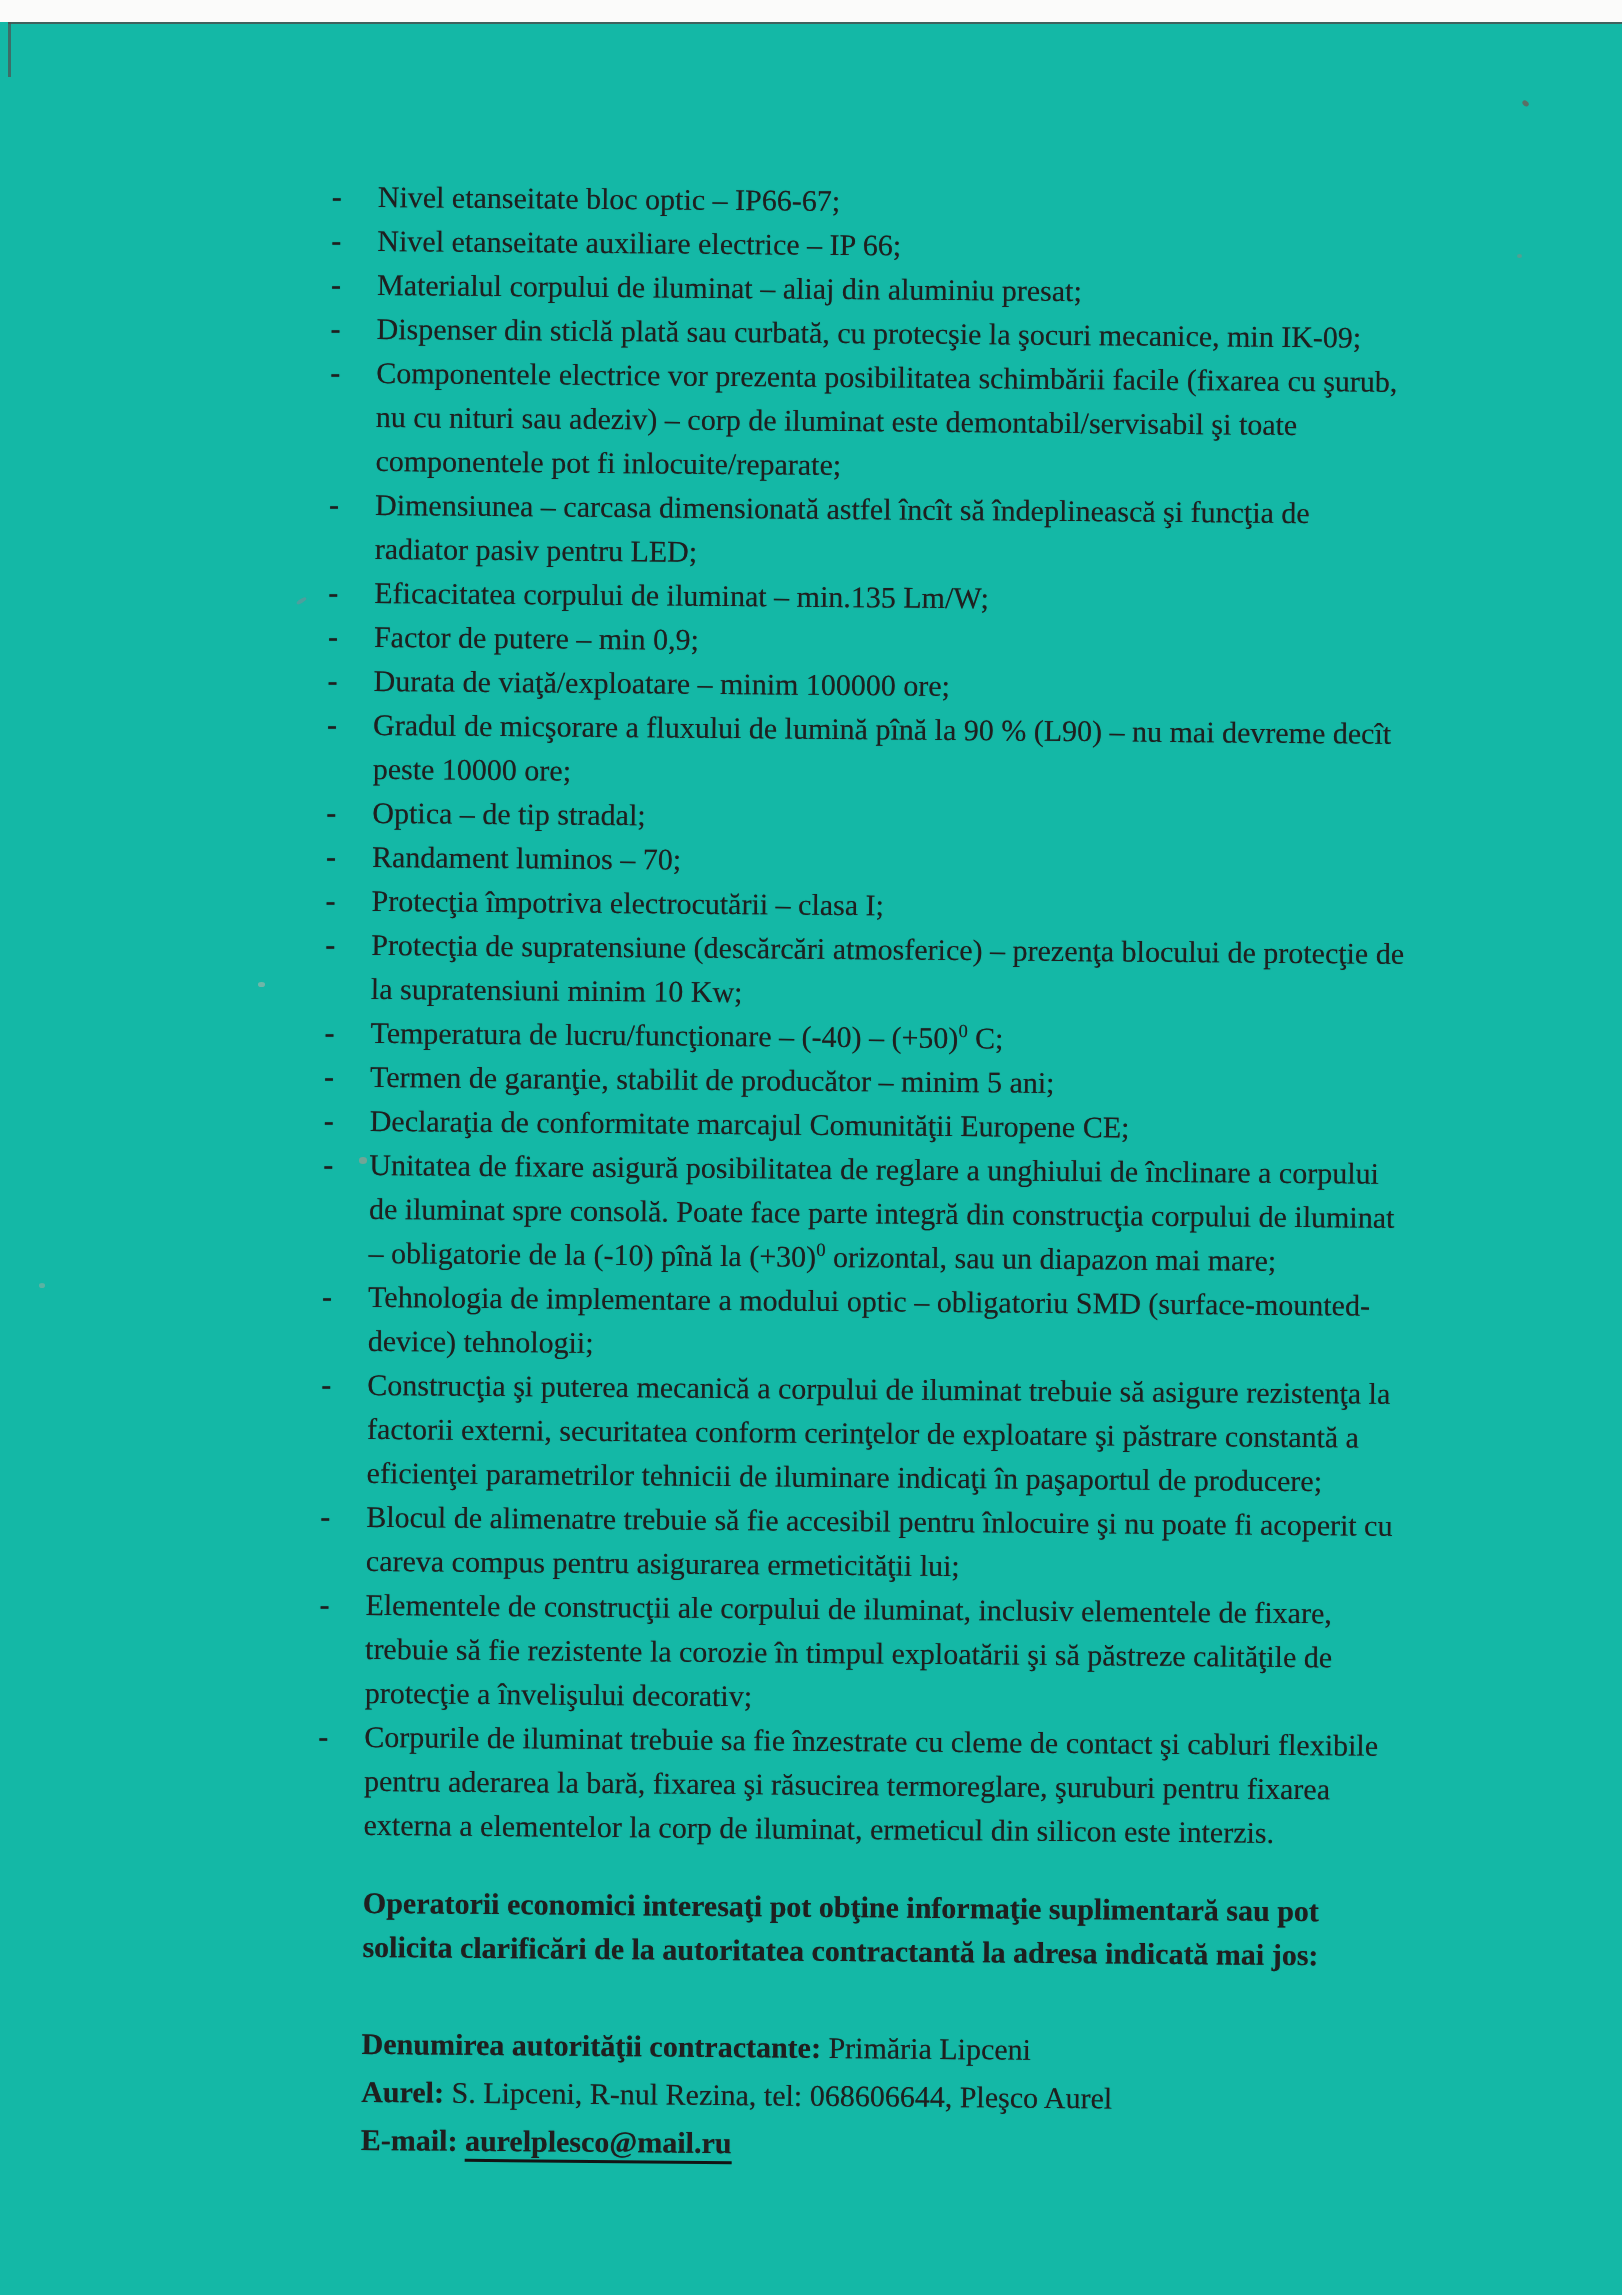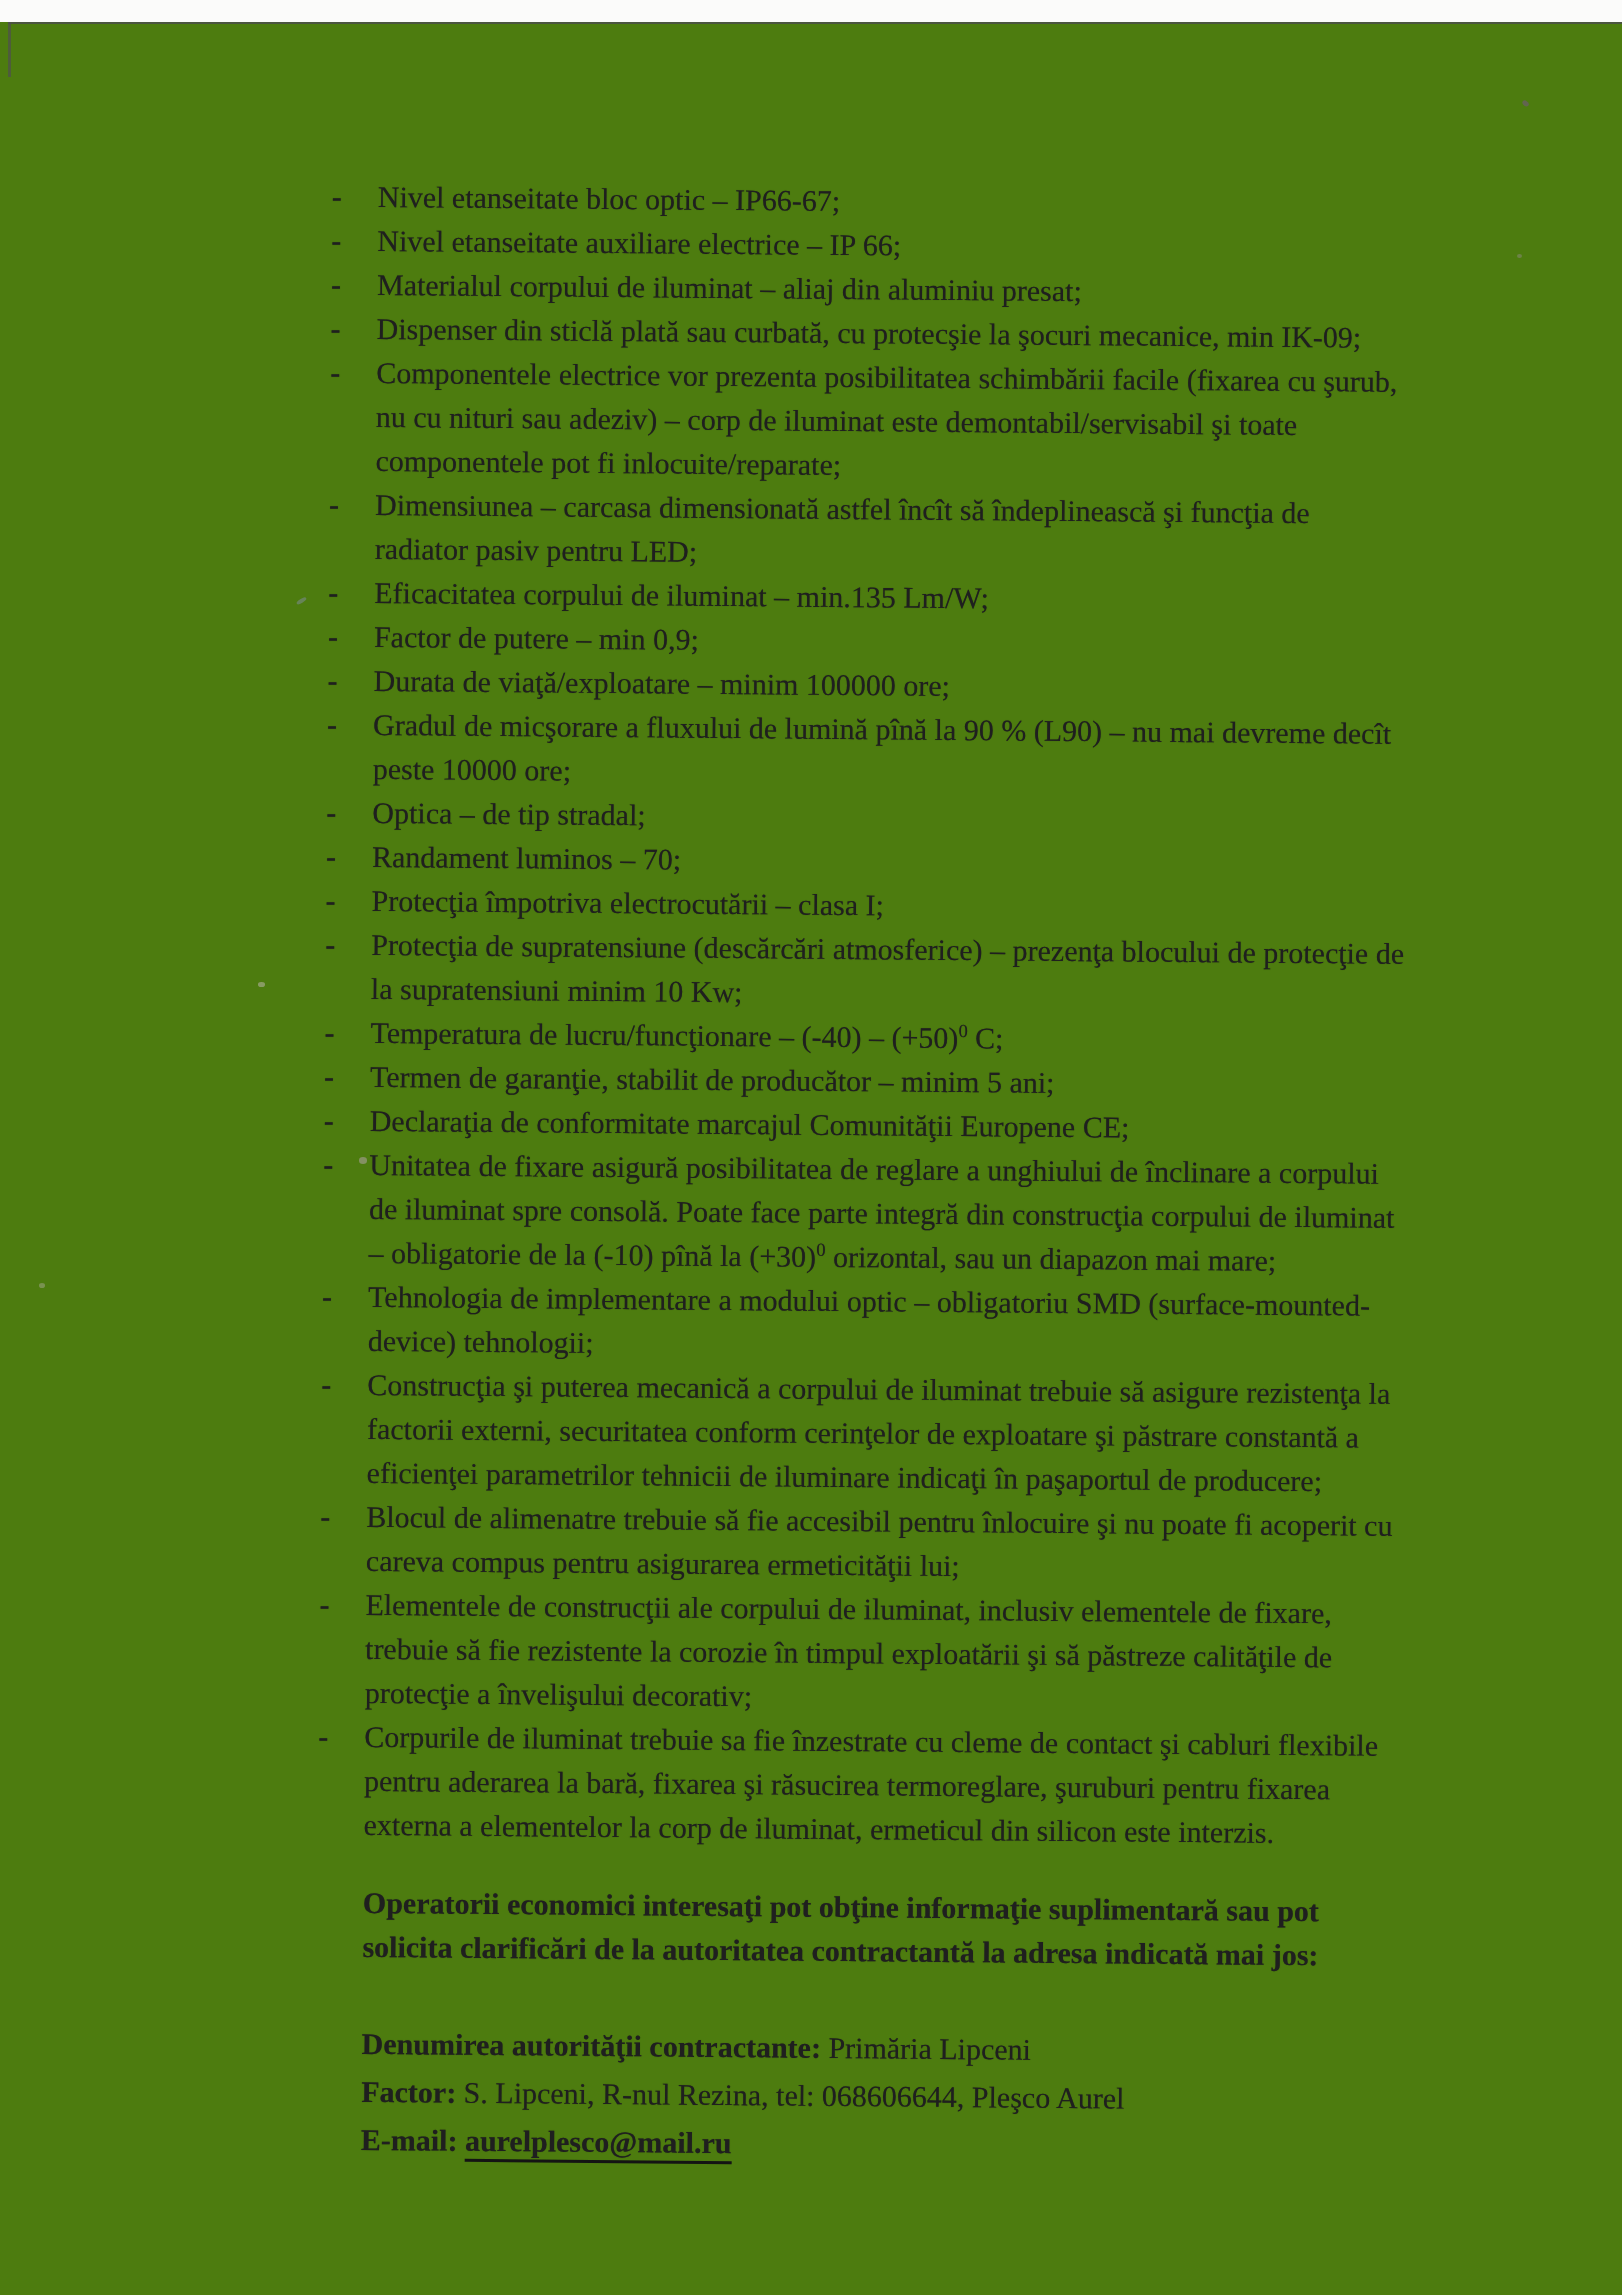--- a/index.html
+++ b/index.html
@@ -1,19 +1,19 @@
 <!DOCTYPE html>
 <html style="font-size:10.5px"><head>
 <meta charset="utf-8">
 <style>
   html,body{margin:0;padding:0;background:#888;}
   .page{
     position:relative;
     width:1623px;height:2295px;
-    background:#4d7c0f;
+    background:#14b8a6;
     overflow:hidden;
     font-family:"Liberation Serif","DejaVu Serif",serif;
     color:#1f1f1f;
   }
   
   .scan-top-strip{position:absolute;top:0;left:0;right:0;height:21.6px;background:#fbfbfa;}
   .scan-top-line{position:absolute;top:21.6px;left:7.9px;right:0;height:2.6px;background:#4b4b4b;opacity:.8;}
   .scan-corner-tick{position:absolute;top:21.6px;left:7.9px;width:3.3px;height:55px;background:#4e4e4e;opacity:.7;}
   .speck{position:absolute;border-radius:50%;}
   .speck.s1{left:1522px;top:101px;width:7.2px;height:5.2px;background:#66625a;opacity:.85;transform:rotate(38deg);}
@@ -105,21 +105,21 @@
       </ul>
 
     <p class="notice">Operatorii economici interesaţi pot obţine informaţie suplimentară sau pot<br>solicita clarificări de la autoritatea contractantă la adresa indicată mai jos:</p>
 
     <div class="contact">
       <div class="contact-line">
         <span class="lbl">Denumirea autorităţii contractante:</span>
         <span>Primăria Lipceni</span>
       </div>
       <div class="contact-line">
-        <span class="lbl">Factor:</span>
+        <span class="lbl">Aurel:</span>
         <span>S. Lipceni, R-nul Rezina, tel: 068606644, Pleşco Aurel</span>
       </div>
       <div class="contact-line">
         <span class="lbl">E-mail:</span>
         <span class="email-value">aurelplesco@mail.ru</span>
       </div>
     </div>
 
   </div>
 </div>

